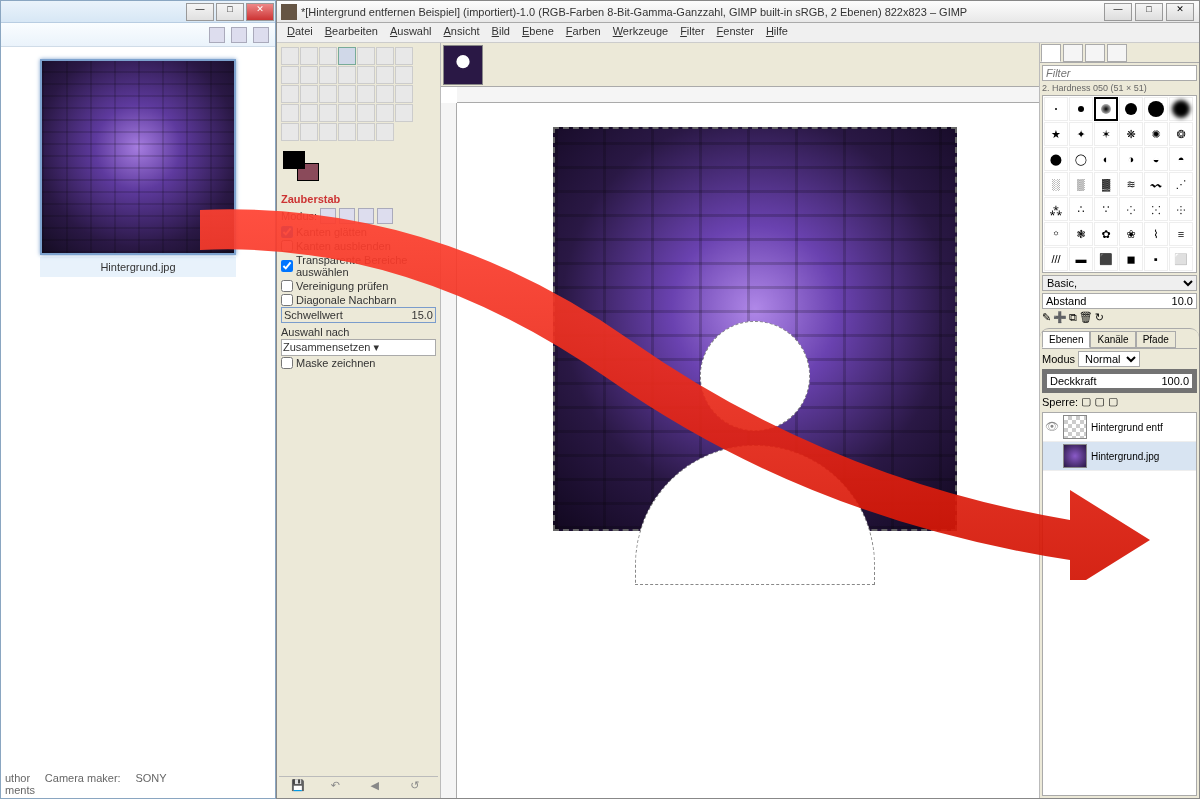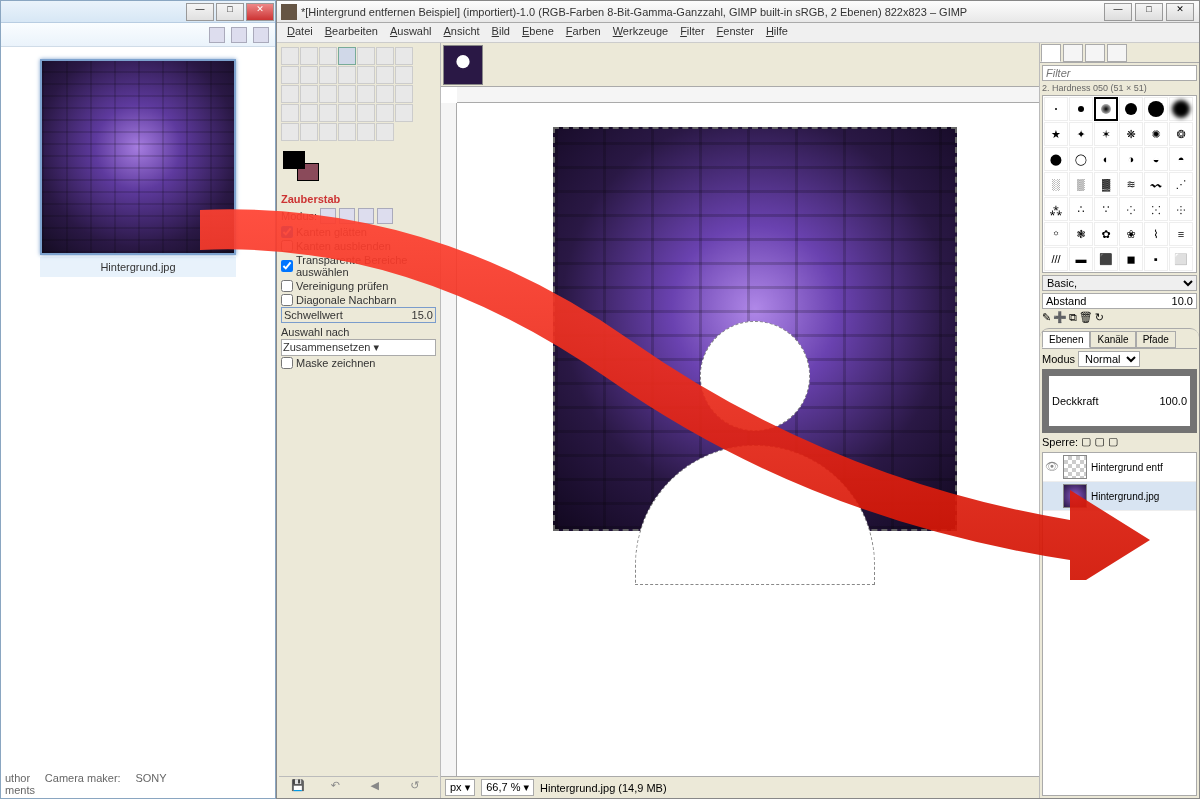--- a/index.html
+++ b/index.html
@@ -88,21 +88,21 @@
 .brush-row select { flex:1; border:1px solid #aaa;}
 .spacing { display:flex; border:1px solid #aaa; background:#fff; padding:1px 3px;}
 .spacing span:first-child { flex:1;}
 
 .layers-panel { flex:1; border-top:1px solid #aaa; padding:2px; display:flex;flex-direction:column;border-radius:9px;}
 .layer-tabs { display:flex; border-bottom:1px solid #aaa;}
 .layer-tab { padding:2px 6px; border:1px solid #aaa; background:#ece9d8; font-size:10px;}
 .layer-tab.active { background:#fff; border-bottom:1px solid #fff;}
 .layer-ctrl { padding:2px 0; display:flex; align-items:center; gap:3px; font-size:10px;}
 .layer-ctrl select, .layer-ctrl .val { border:1px solid #aaa; background:#fff; padding:0 2px;}
-.opacity-row { display:flex; border:7px solid #737373; background:#fff; padding:19px 3px; font-size:10px;}
+.opacity-row { display:flex; border:5px solid #737373; background:#fff; padding:1px 3px; font-size:10px;}
 .opacity-row span:first-child{flex:1;}
 .layer-list { flex:1; background:#fff; border:1px solid #aaa; margin-top:2px;}
 .layer-item { display:flex; align-items:center; padding:2px; border-bottom:1px solid #eee; gap:4px;}
 .layer-item.sel { background:#d8e4f2;}
 .eye { width:14px;height:14px; color:#888;}
 .layer-thumb { width:24px;height:24px; border:1px solid #888;}
 .layer-thumb.alpha { background:repeating-conic-gradient(#ccc 0 25%, #fff 0 50%) 0 0/8px 8px;}
 .layer-thumb.bg { background:radial-gradient(circle,#8a5ac8,#2a1845);}
 .layer-name { font-size:10px; overflow:hidden; white-space:nowrap;}
 
@@ -262,25 +262,20 @@
         <div class="ruler-h"></div>
         <div class="ruler-v"></div>
         <div class="canvas">
           <div class="artwork">
             <div class="silhouette">
               <div class="sil-head"></div>
               <div class="sil-body"></div>
             </div>
           </div>
         </div>
-      </div>
-      <div class="canvas-footer">
-        <div class="cf-box"><span>px</span> ▾</div>
-        <div class="cf-box"><span>66,7 %</span> ▾</div>
-        <span>Hintergrund.jpg (14,9 MB)</span>
       </div>
     </div>
 
     <div class="right-dock">
       <div class="dock-tabs">
         <div class="dock-tab active"></div>
         <div class="dock-tab"></div>
         <div class="dock-tab"></div>
         <div class="dock-tab"></div>
       </div>

